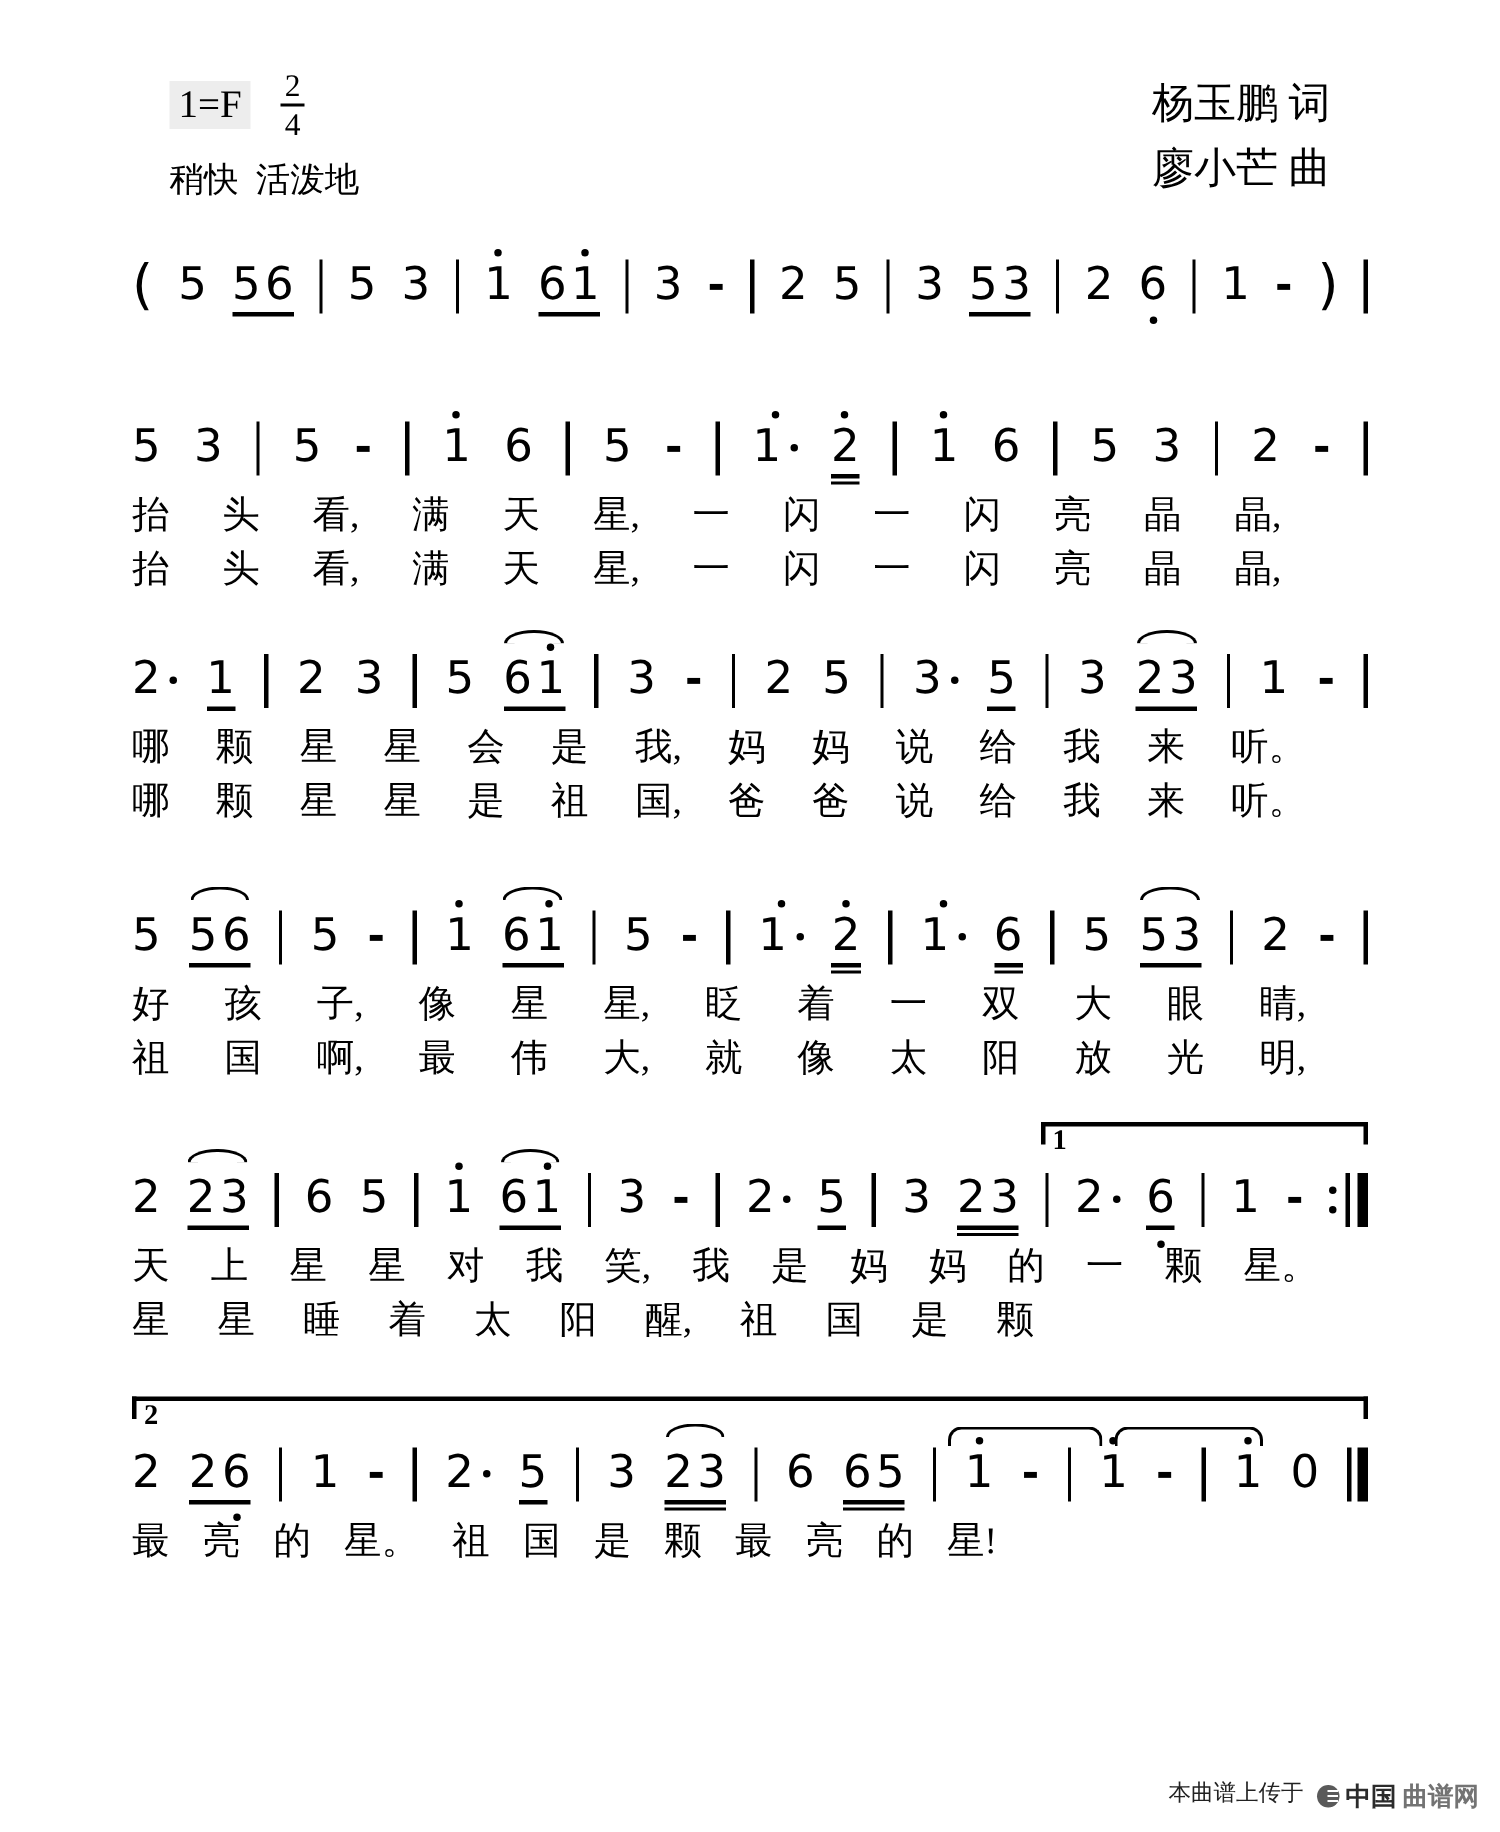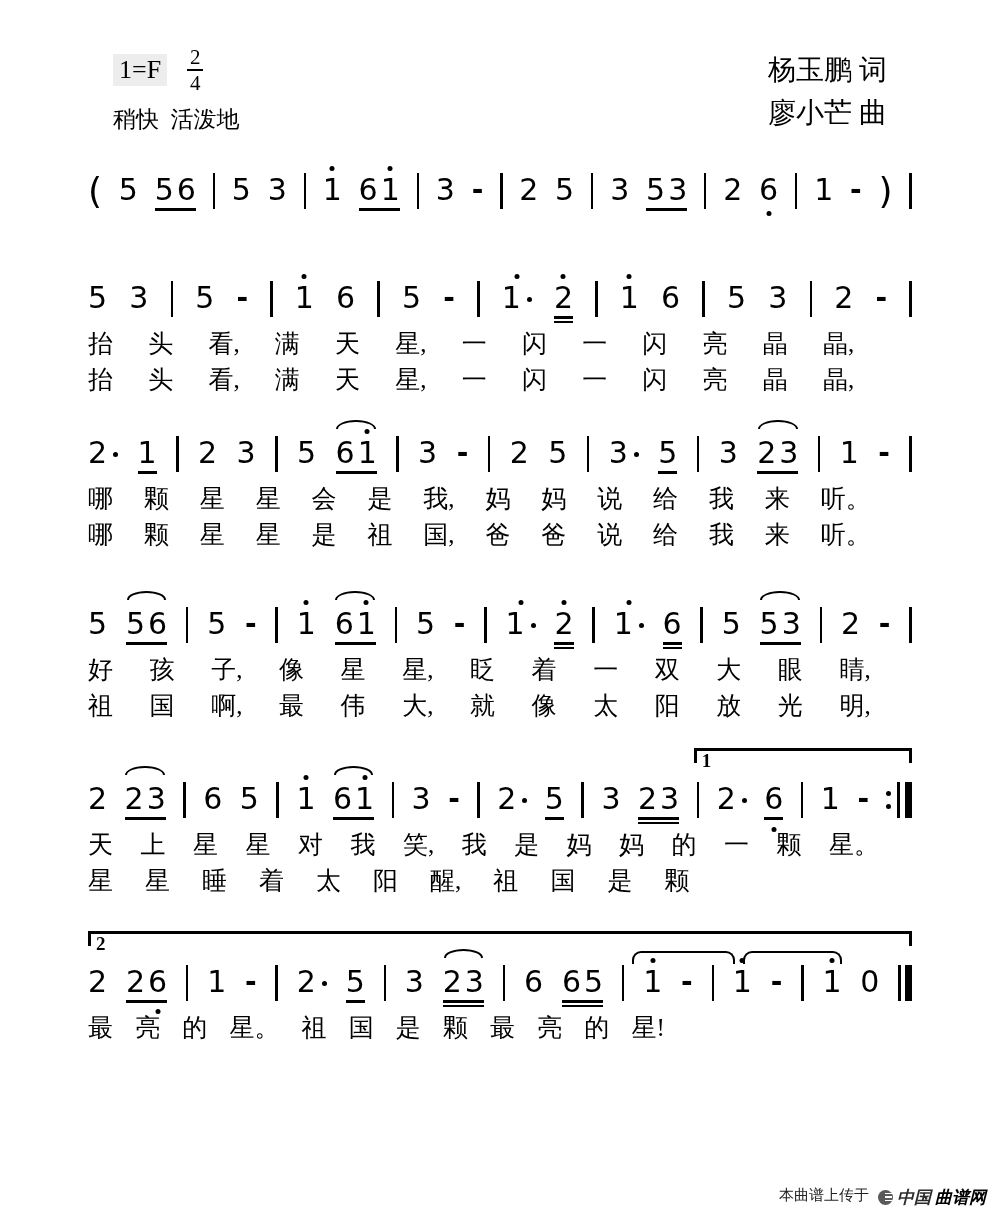--- a/index.html
+++ b/index.html
@@ -58,26 +58,26 @@
   .bar-thin{width:3px;height:36px;background:#000;}
   .bar-thick{width:6.5px;height:36px;background:#000;}
   .final{display:inline-flex;gap:4px;height:36px;}
   .lyric-row{display:flex;justify-content:space-between;font-size:25px;margin-top:9px;
              line-height:32px;font-family:"Liberation Serif",serif;}
   .lyric-row + .lyric-row{margin-top:4px;}
   .syll{white-space:nowrap;}
   
   .footer{position:absolute;right:14px;bottom:12px;display:flex;align-items:flex-start;gap:9px;
           font-size:15px;color:#222;}
-  .logo{display:inline-flex;align-items:center;gap:4px;font-style:italic;font-weight:bold;font-size:17px;}
+  .logo{display:inline-flex;align-items:center;gap:4px;font-weight:bold;font-size:17px;}
   .logo-icon{position:relative;display:inline-block;width:15px;height:15px;border-radius:50%;background:#5a5a5a;}
   .logo-icon::after{content:"";position:absolute;right:1px;top:3px;width:7px;height:9px;
         background:repeating-linear-gradient(#fff 0 1.5px,transparent 1.5px 3.5px);}
   .logo-bold{color:#2b2b2b;}
-  .logo-light{color:#000000;}
+  .logo-light{color:#737373;}
 </style>
 </head>
 <body>
 
 <div class="sheet">
 
   <div class="meta">
     <div class="meta-left">
       <div class="key-row">
         <span class="key">1=F</span>

